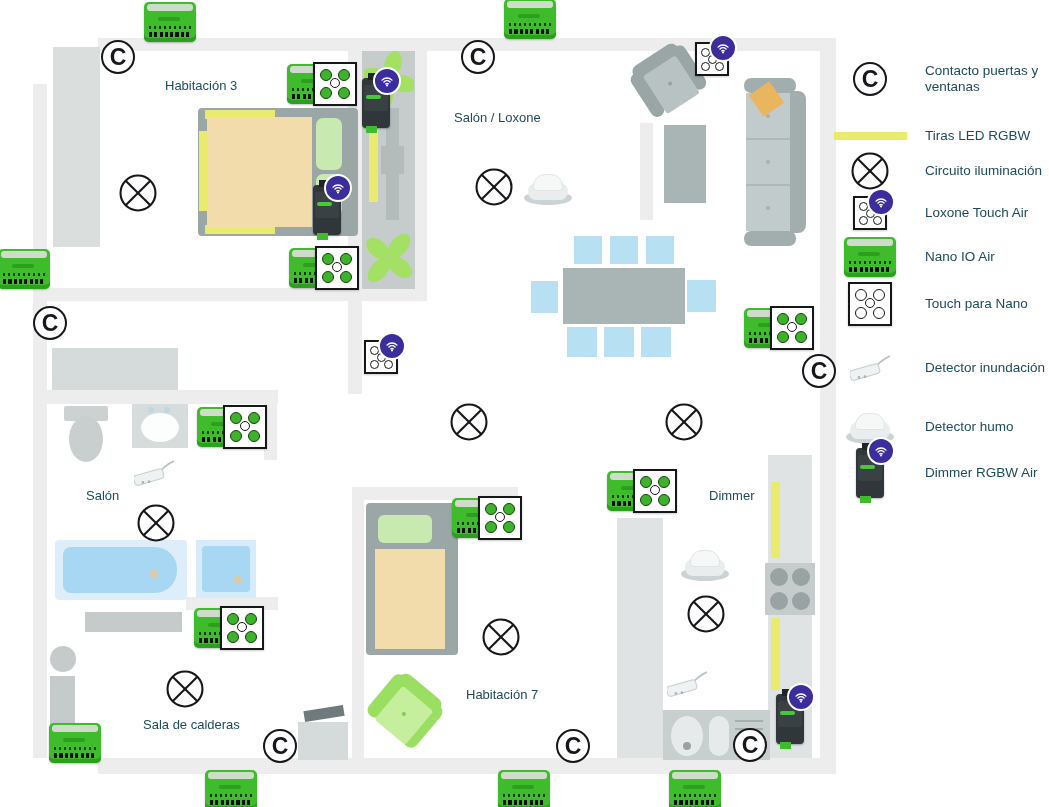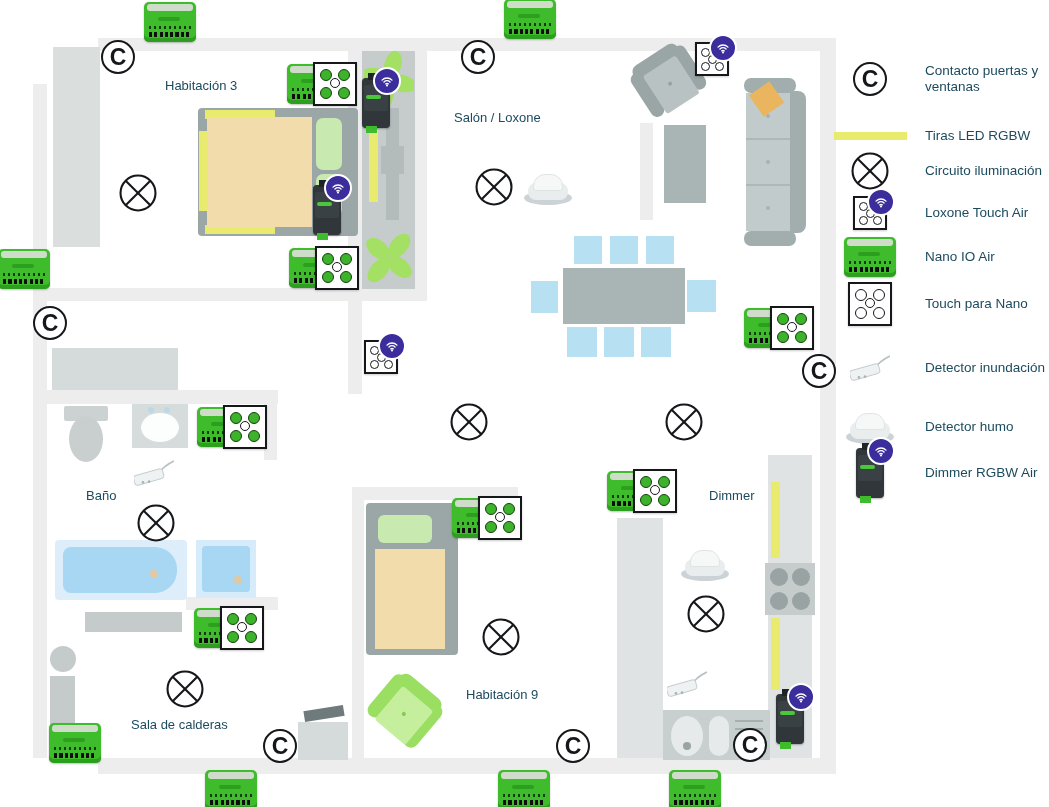--- a/index.html
+++ b/index.html
@@ -280,23 +280,23 @@
               <path d="M10 17a3.2 3.2 0 0 1 4 0" fill="none" stroke="#fff" stroke-width="2.4" stroke-linecap="round"></path>
               <circle cx="12" cy="19.6" r="1.8" fill="#fff"></circle>
             </svg>
           </div>
         </div>
       </div>
       <div class="legend-label" style="left: 91px; top: 473px;">Dimmer RGBW Air</div>
     </div>
 <div class="room-label" style="left: 165px; top: 85px;">Habitación 3</div>
     <div class="room-label" style="left: 454px; top: 117px;">Salón / Loxone</div>
-    <div class="room-label" style="left: 86px; top: 495px;">Baño</div>
-    <div class="room-label" style="left: 131px; top: 724px;">Sala de calderas</div>
-    <div class="room-label" style="left: 466px; top: 694px;">Habitación 9</div>
+    <div class="room-label" style="left: 86px; top: 495px;">Salón</div>
+    <div class="room-label" style="left: 143px; top: 724px;">Sala de calderas</div>
+    <div class="room-label" style="left: 466px; top: 694px;">Habitación 7</div>
     <div class="room-label" style="left: 709px; top: 495px;">Dimmer</div>
     <div class="dev" style="left: 101px; top: 40px; width: 34px; height: 34px;">
       <div class="ic-contact" style="position: absolute; left: 0px; top: 0px;">
         <span>C</span>
       </div>
     </div>
     <div class="dev" style="left: 461px; top: 40px; width: 34px; height: 34px;">
       <div class="ic-contact" style="position: absolute; left: 0px; top: 0px;">
         <span>C</span>
       </div>

